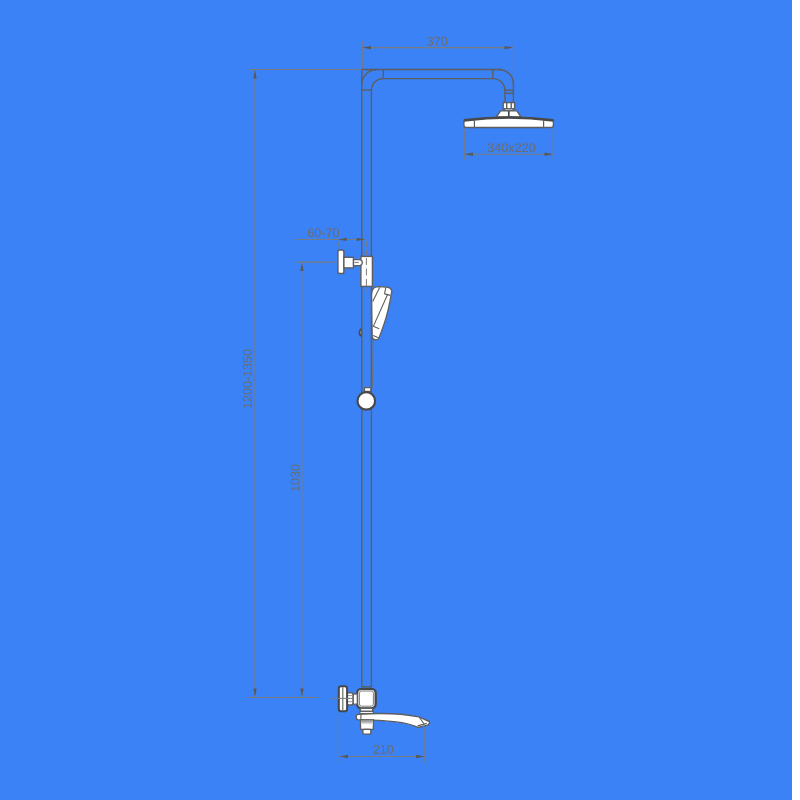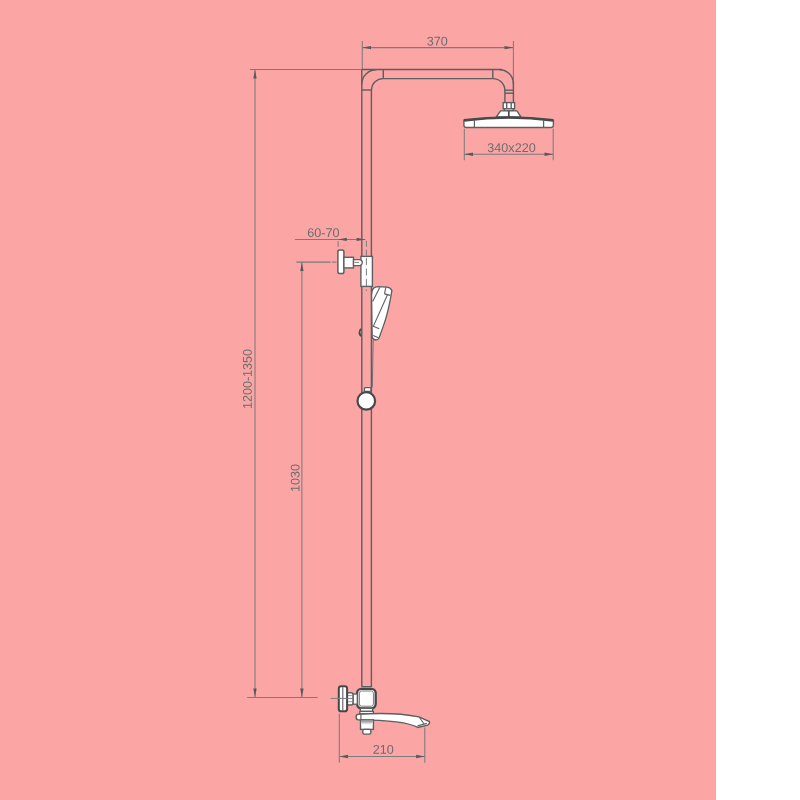--- a/index.html
+++ b/index.html
@@ -1,16 +1,16 @@
 <!DOCTYPE html>
 <html><head>
 <meta charset="utf-8">
 <style>
   html,body{margin:0;padding:0;background:#ffffff;}
-  .wrap{width:716px;height:800px;position:relative;background:#fca5a5;transform:translateZ(0);will-change:transform;text-align:center;}
+  .wrap{width:792px;height:800px;position:relative;background:#3b82f6;transform:translateZ(0);will-change:transform;text-align:center;}
   svg{display:block;}
   text{font-family:"Liberation Sans",sans-serif;fill:#6b6c6e;text-rendering:geometricPrecision;}
 </style>
 </head>
 <body>
 <div class="wrap">
 <svg width="800" height="800" viewBox="0 0 800 800" xmlns="http://www.w3.org/2000/svg">
 <defs>
   <linearGradient id="shade" x1="0" y1="0" x2="0" y2="1">
     <stop offset="0" stop-color="#8a8a8c"></stop>

